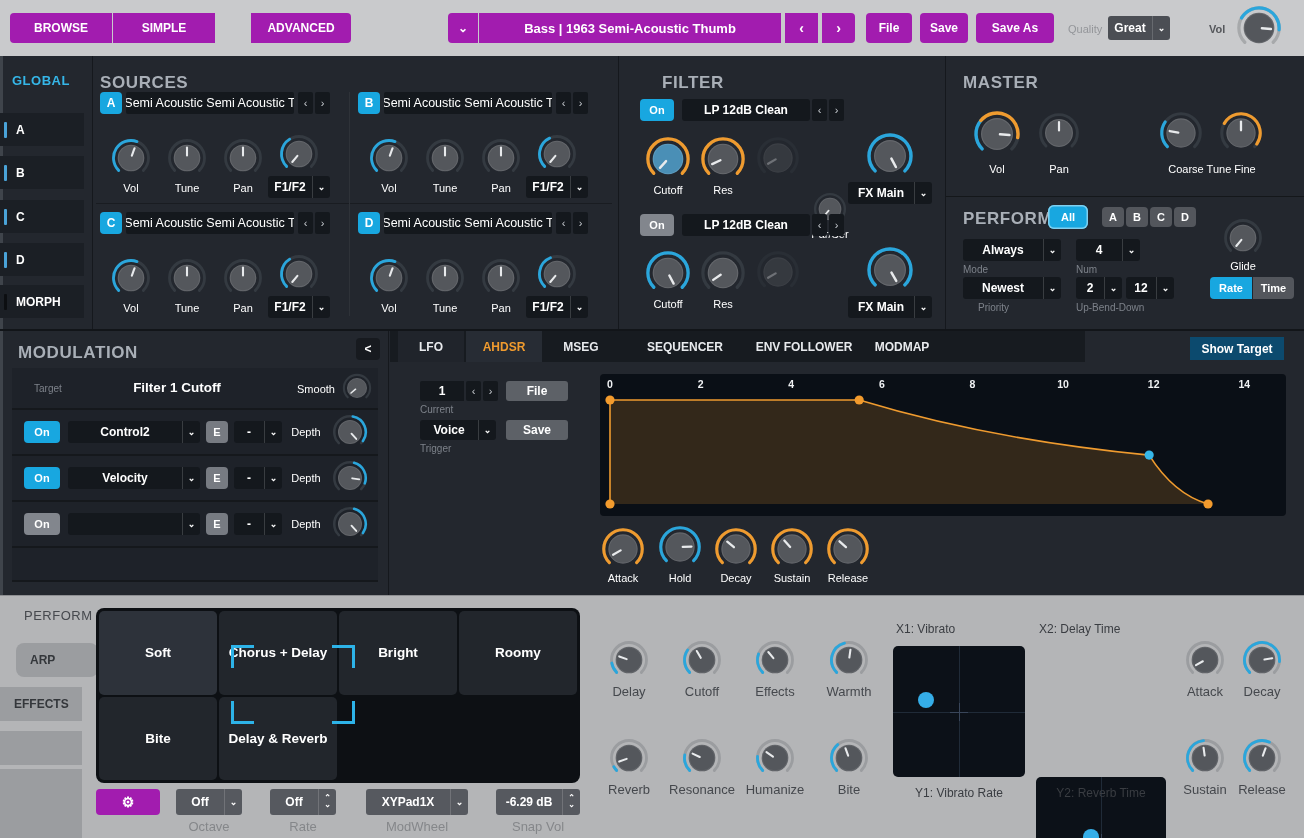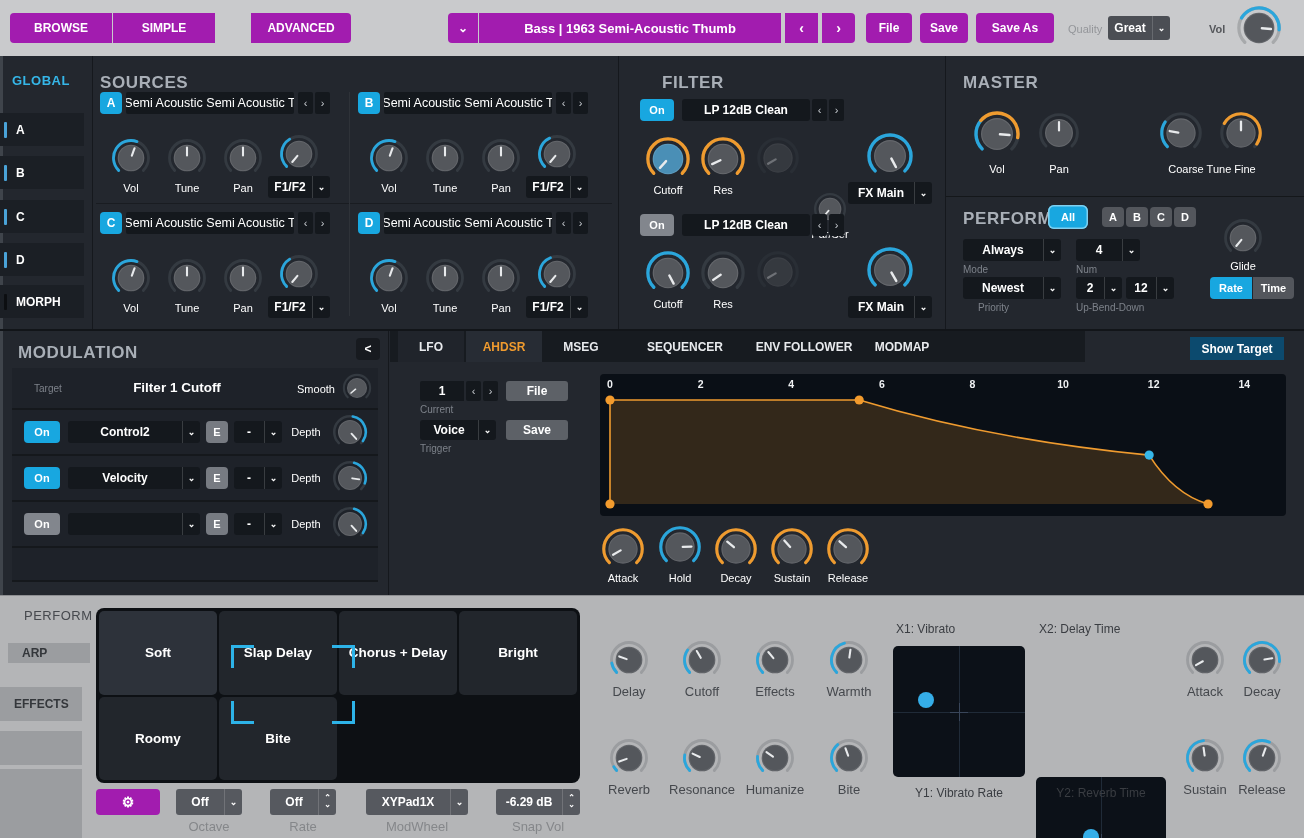--- a/index.html
+++ b/index.html
@@ -808,47 +808,47 @@
       </svg>
     </div>
   <span class="abs lbl" style="left:593px;top:572px;width:60px;">Attack</span>
   <span class="abs lbl" style="left:650px;top:572px;width:60px;">Hold</span>
   <span class="abs lbl" style="left:706px;top:572px;width:60px;">Decay</span>
   <span class="abs lbl" style="left:762px;top:572px;width:60px;">Sustain</span>
   <span class="abs lbl" style="left:818px;top:572px;width:60px;">Release</span>
 
   <div class="abs litezone" style="left:0;top:595px;width:1304px;height:243px;border-top:1px solid #8e8f92;"></div>
   <span class="abs" style="left:24px;top:608px;font-size:13px;font-weight:normal;color:#46494e;letter-spacing:.5px;">PERFORM</span>
-  <div class="abs pnav" style="left:8px;top:643px;width:82px;height:20px;">
+  <div class="abs pnav" style="left:16px;top:643px;width:82px;height:34px;border-radius:8px;">
       <span>ARP</span>
     </div>
   <div class="abs pnav" style="left:0;top:687px;width:82px;height:34px;">
       <span>EFFECTS</span>
     </div>
   <div class="abs pnav" style="left:0;top:731px;width:82px;height:34px;"></div>
   <div class="abs pnav" style="left:0;top:769px;width:82px;height:69px;"></div>
 
   <div class="abs" id="padgrid" style="left:96px;top:608px;width:484px;height:175px;">
     <div class="pad sel">
         <span>Soft</span>
       </div>
     <div class="pad">
-        <span>Slap Delay</span>
-      </div>
-    <div class="pad">
         <span>Chorus + Delay</span>
       </div>
     <div class="pad">
         <span>Bright</span>
       </div>
     <div class="pad">
         <span>Roomy</span>
       </div>
     <div class="pad">
         <span>Bite</span>
+      </div>
+    <div class="pad">
+        <span>Delay &amp; Reverb</span>
       </div>
 
     <div class="corner tl" style="left:135px;top:37px;"></div>
     <div class="corner tr" style="left:236px;top:37px;"></div>
     <div class="corner bl" style="left:135px;top:93px;"></div>
     <div class="corner br" style="left:236px;top:93px;"></div>
   </div>
 
   <div class="abs pill" style="left:96px;top:789px;width:64px;height:26px;font-size:14px;">
       <span>⚙</span>

